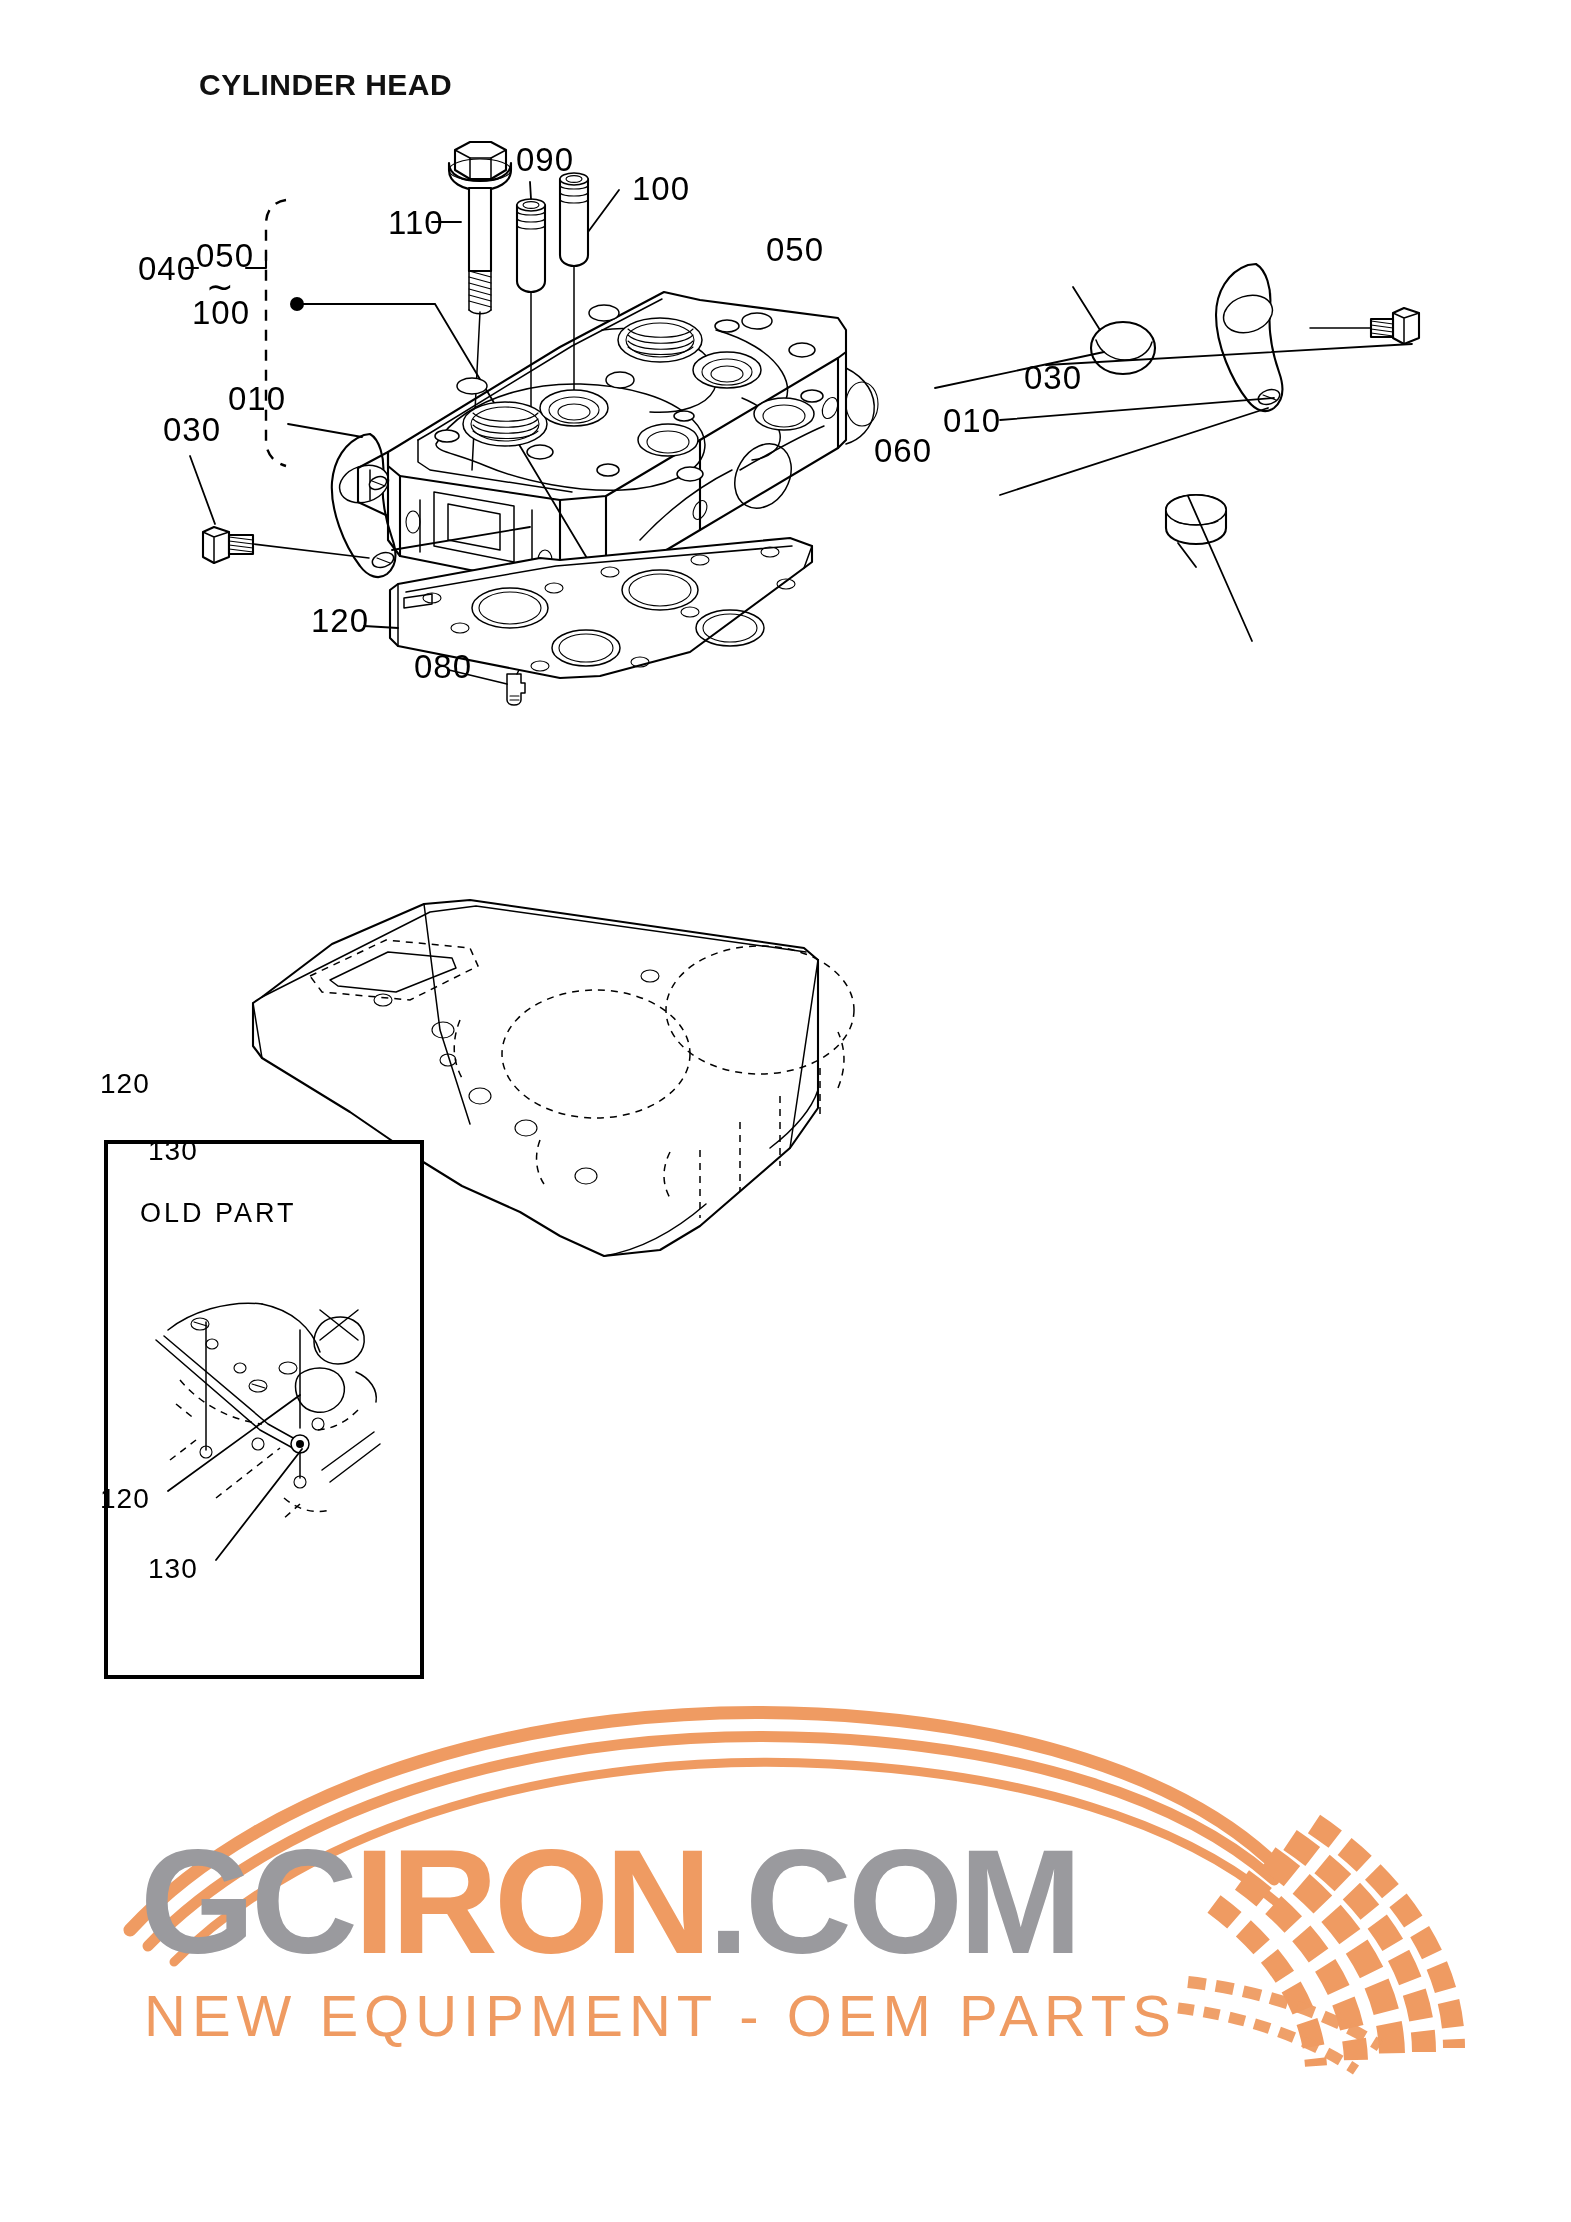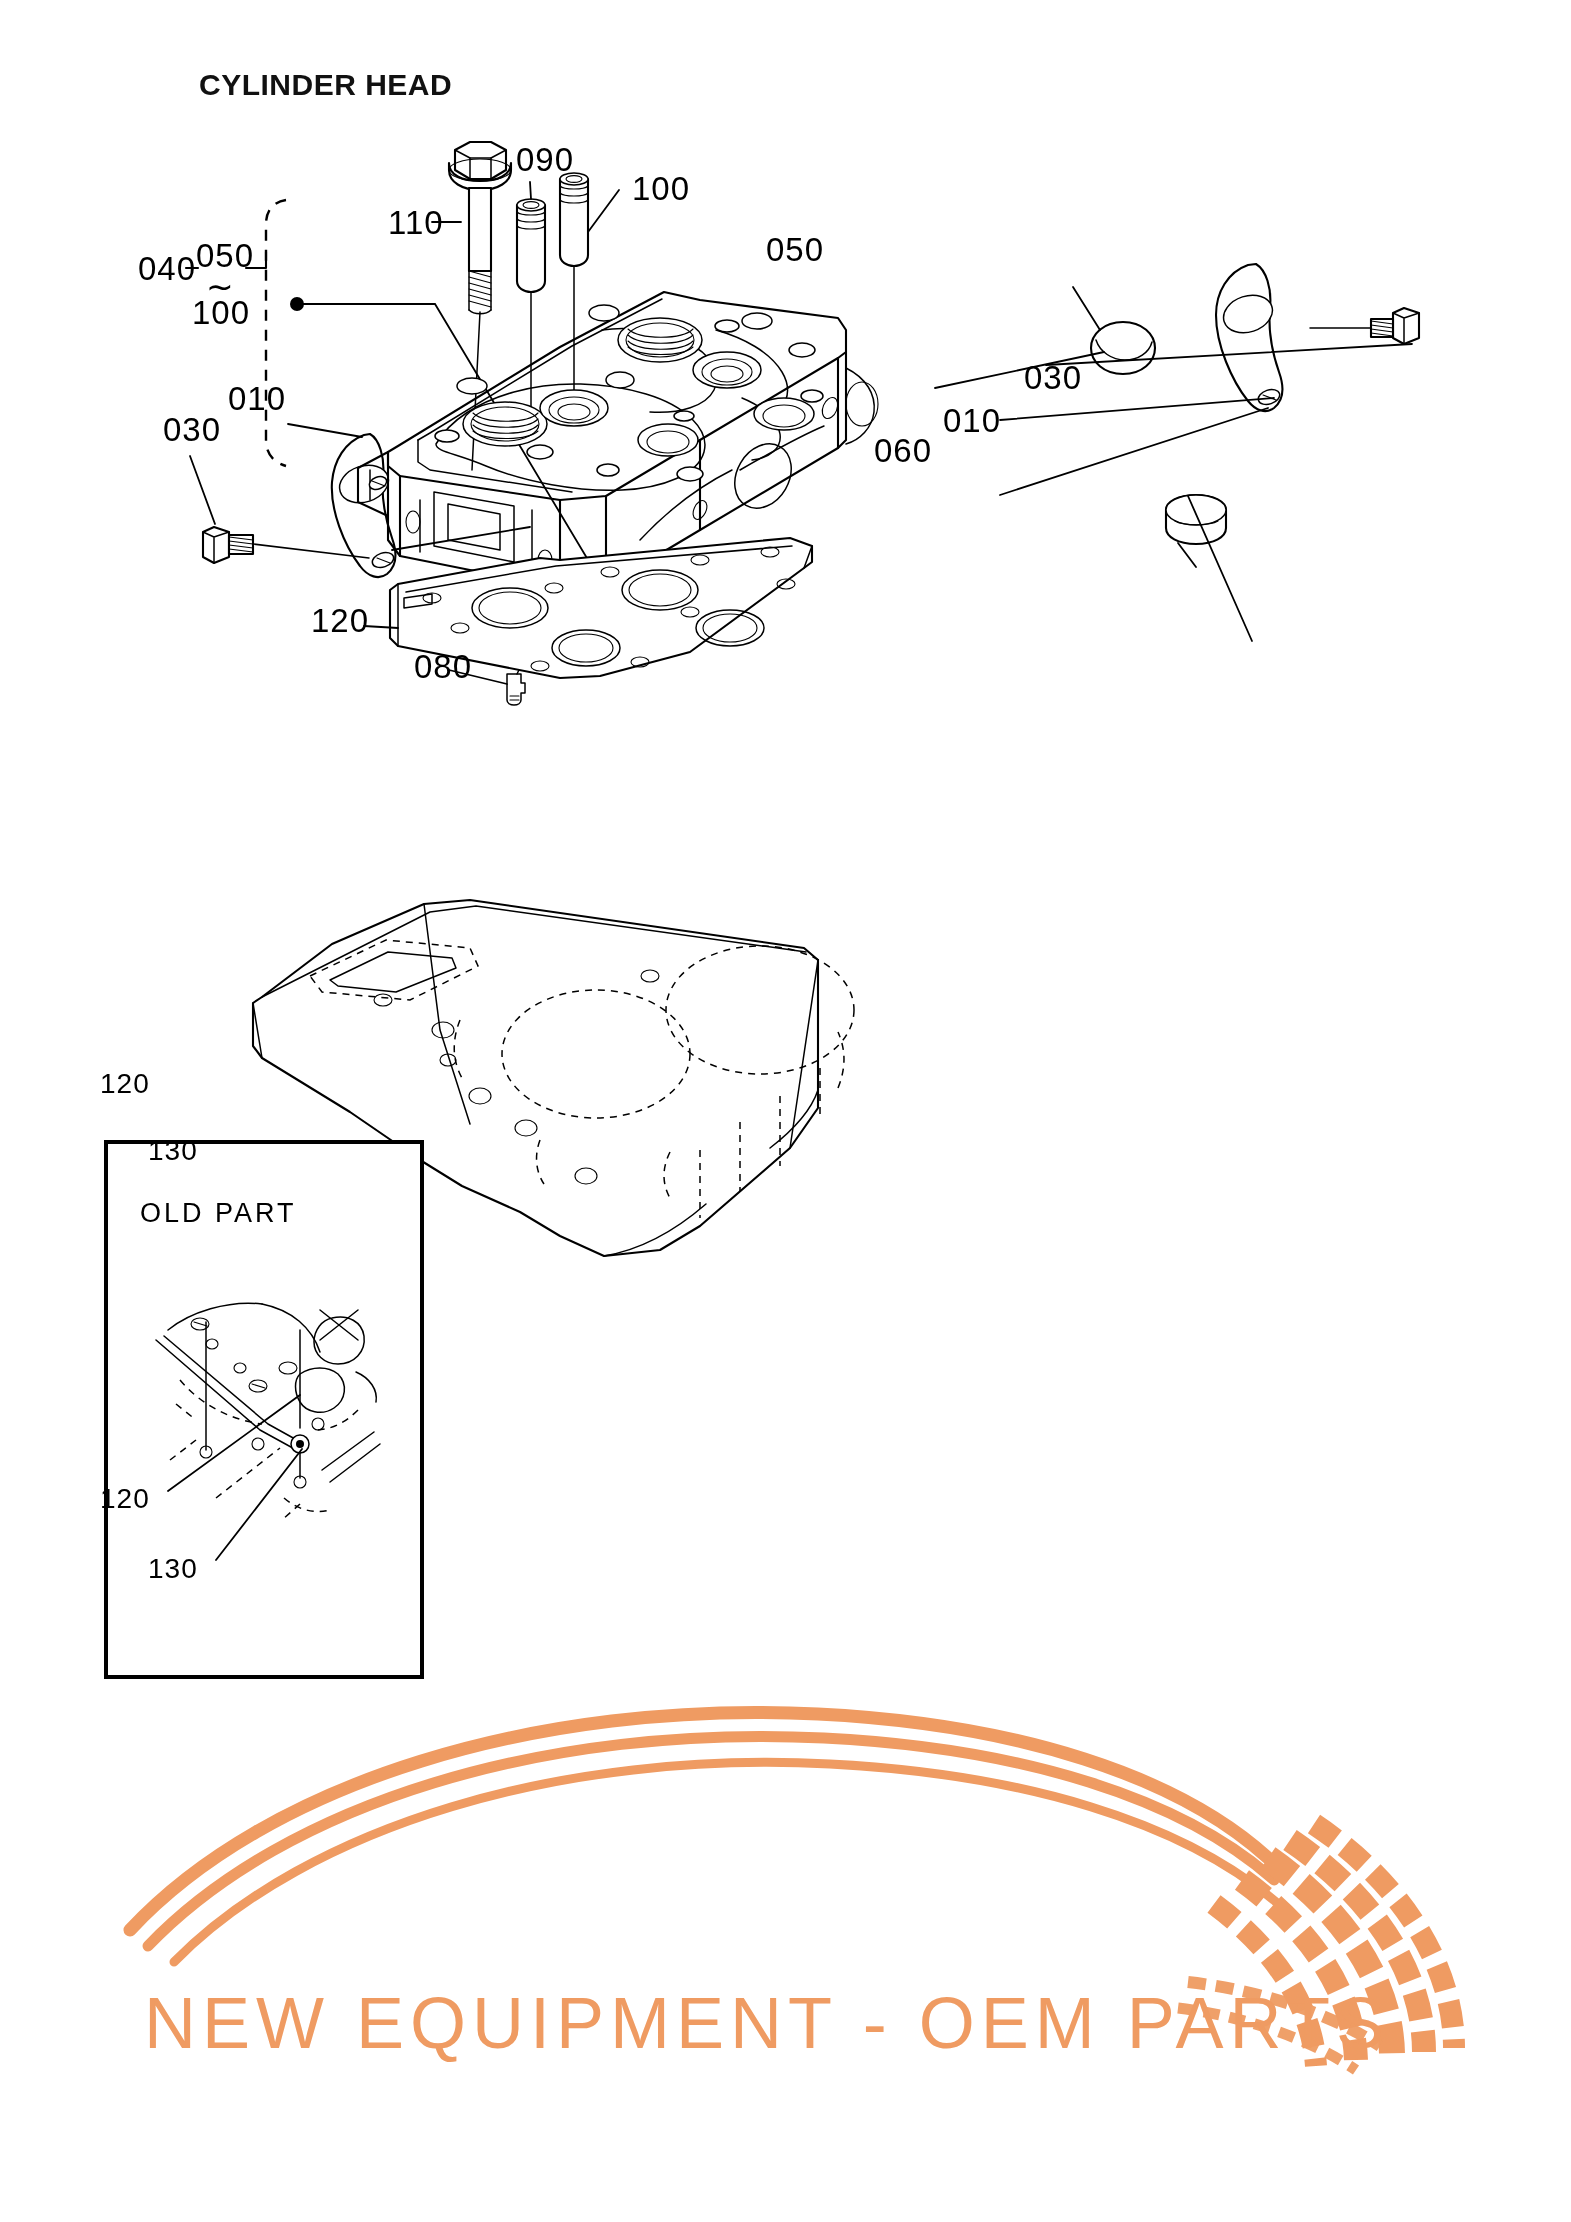--- a/index.html
+++ b/index.html
@@ -64,21 +64,21 @@
     letter-spacing: -4px;
     white-space: nowrap;
     line-height: 1;
   }
   .logo-gc  { color: #9a9a9e; }
   .logo-iron{ color: #ef9b62; }
   .logo-com { color: #9a9a9e; }
   .logo-tag {
     position: absolute;
     left: 26px; top: 292px;
-    font-size: 72px;
+    font-size: 58px;
     letter-spacing: 6px;
     color: #ef9b62;
     white-space: nowrap;
   }
   #swoosh {
     position: absolute;
     left: 0; top: 0;
     width: 1350px; height: 420px;
   }
 </style>
@@ -472,17 +472,18 @@
         <path d="M1196,134 C1286,194 1336,278 1336,358" stroke-width="22" stroke-dasharray="26 12"></path>
         <path d="M1124,190 C1196,242 1236,306 1238,370" stroke-width="24" stroke-dasharray="28 12"></path>
         <path d="M1096,214 C1158,260 1194,316 1198,376" stroke-width="22" stroke-dasharray="26 12"></path>
       </g>
       <g stroke="#ef9b62" stroke-linecap="butt" fill="none" opacity="0.95">
         <path d="M1070,292 C1140,300 1210,322 1262,356" stroke-width="12" stroke-dasharray="18 10"></path>
         <path d="M1060,318 C1126,326 1190,348 1238,380" stroke-width="11" stroke-dasharray="16 10"></path>
       </g>
     </svg>
 
+    <div class="logo-text"><span class="logo-gc">GC</span><span class="logo-iron">IRON</span><span class="logo-com">.COM</span></div>
 
     <div class="logo-tag">NEW EQUIPMENT - OEM PARTS</div>
   </div>
 
 </div>
 
 </body></html>

